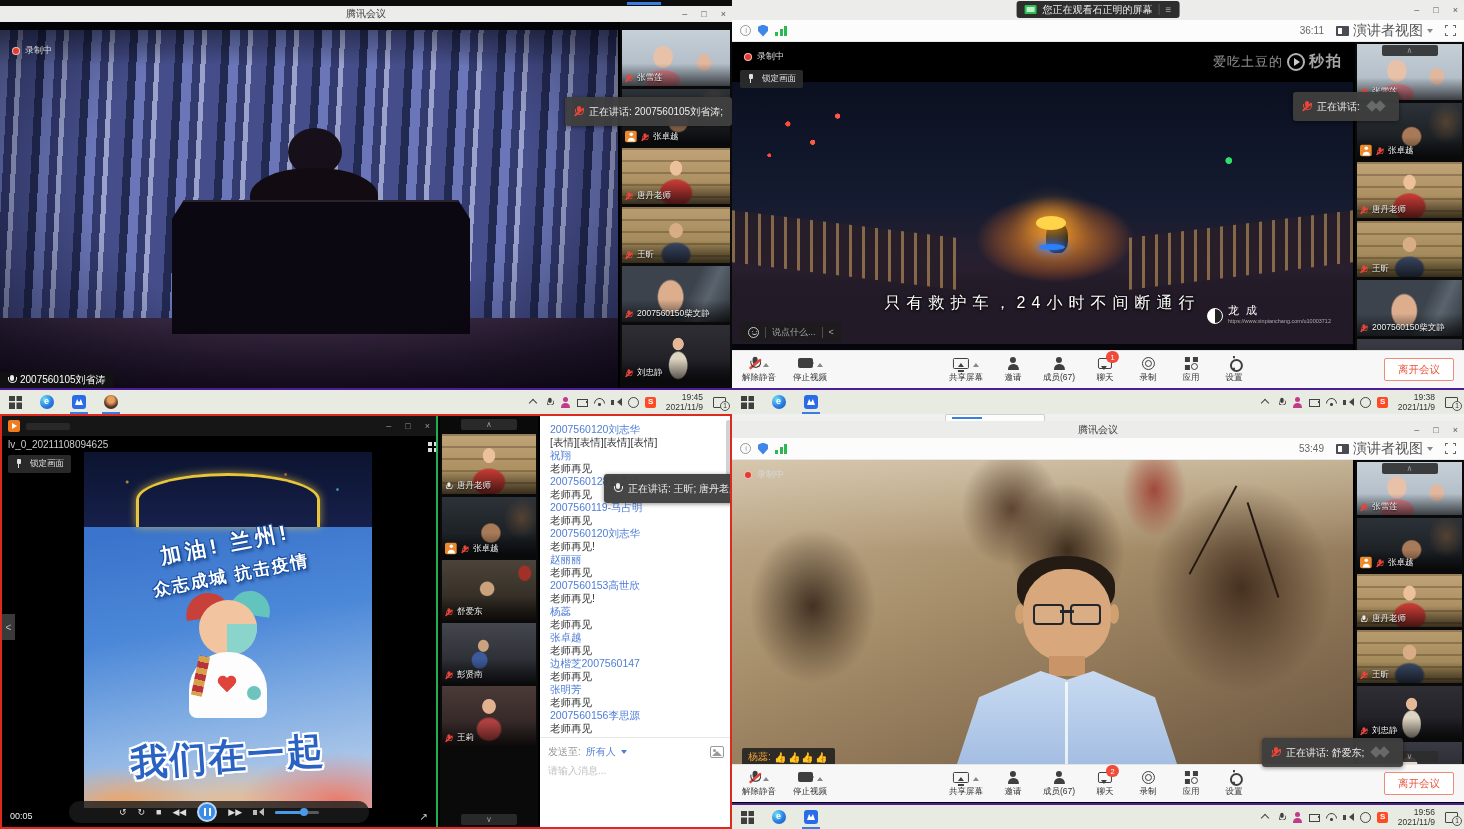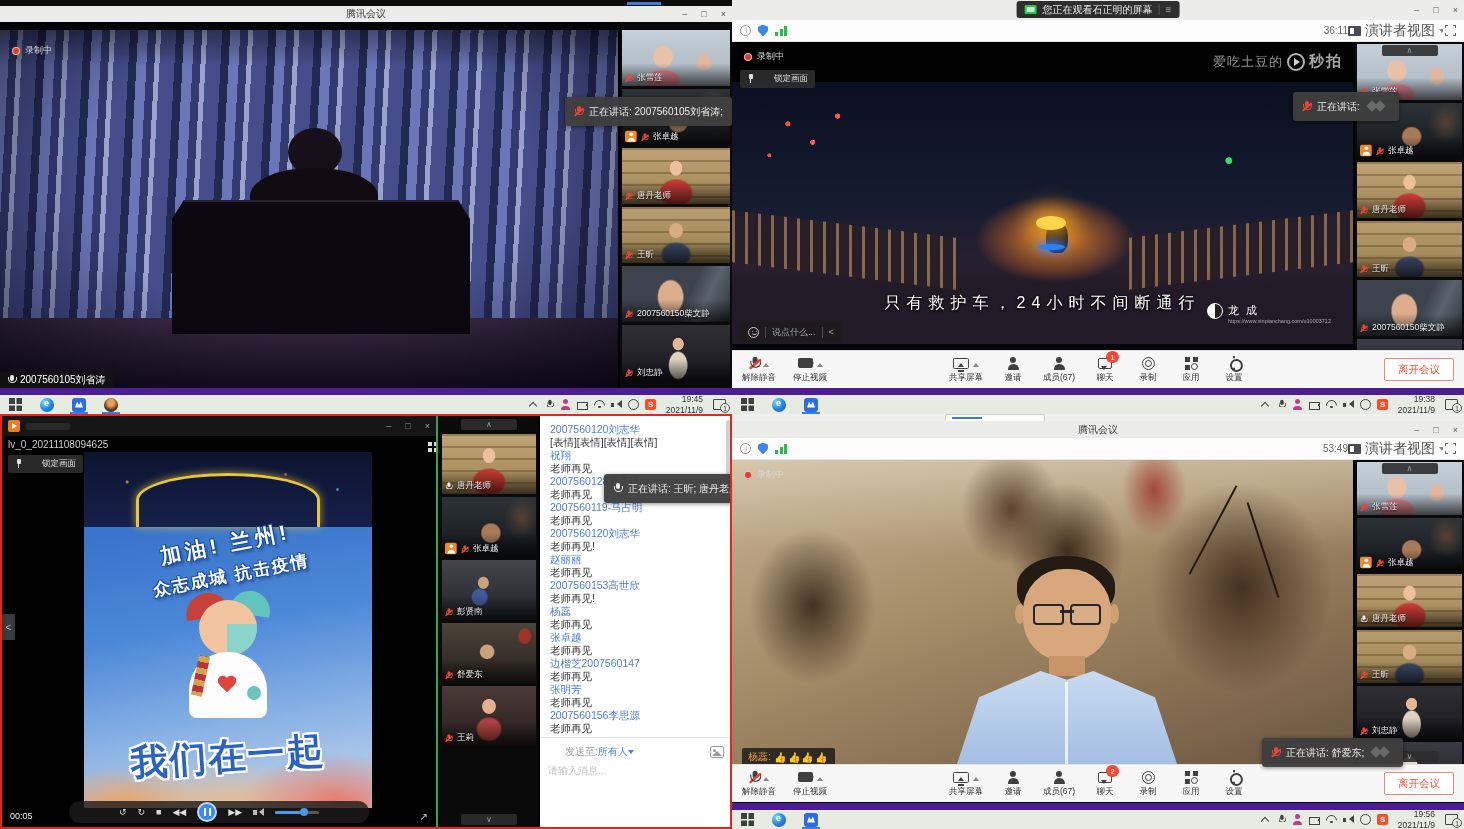--- a/index.html
+++ b/index.html
@@ -10,21 +10,21 @@
 #q1{left:0;top:0;width:732px;height:414px}
 #q2{left:732px;top:0;width:732px;height:414px}
 #q3{left:0;top:414px;width:732px;height:415px}
 #q4{left:732px;top:414px;width:732px;height:415px}
 .abs{position:absolute}
 
 .titlebar{position:absolute;left:0;right:0;background:#ececeb;display:flex;align-items:center;justify-content:center;font-size:10px;color:#444}
 .wctrl{position:absolute;right:6px;top:0;height:100%;display:flex;align-items:center;gap:14px;font-size:9px;color:#555}
 .wctrl span{cursor:default}
 .statusbar{position:absolute;left:0;right:0;height:22px;background:#fcfcfc;border-bottom:1px solid #e9e9e9;display:flex;align-items:center;padding:0 8px;gap:7px}
-.sbr{margin-left:auto;display:flex;align-items:center;gap:0;font-size:10px;color:#666}
+.sbr{margin-left:auto;display:flex;align-items:center;gap:12px;font-size:10px;color:#666}
 .viewbtn{display:flex;align-items:center;gap:4px;font-size:14px;color:#555}
 .vmi{width:13px;height:10px;background:#4a4a52;border-radius:1px;position:relative}
 .vmi::after{content:"";position:absolute;left:2px;top:2px;width:4px;height:6px;background:#fff}
 .caretdn{width:0;height:0;border:3px solid transparent;border-top:4px solid #888;margin-top:3px}
 .fsc{width:11px;height:11px;position:relative}
 .fsc::before{content:"";position:absolute;inset:0;border:1.5px solid #666}
 .fsc::after{content:"";position:absolute;inset:-2px;background:linear-gradient(#fcfcfc,#fcfcfc) center/100% 5px no-repeat,linear-gradient(#fcfcfc,#fcfcfc) center/5px 100% no-repeat}
 .ic-info{width:11px;height:11px;border:1px solid #999;border-radius:50%;position:relative}
 .ic-info::after{content:"i";position:absolute;left:4.2px;top:-0.5px;font-size:8px;color:#999}
 .ic-shield{width:10px;height:12px;background:#3f86e8;clip-path:polygon(50% 0,100% 18%,100% 55%,50% 100%,0 55%,0 18%)}
@@ -45,21 +45,21 @@
 .pin::after{content:"";position:absolute;left:3px;top:5px;width:1px;height:4px;background:#e0e0e0}
 .smiley{width:11px;height:11px;border:1px solid #c8c8c8;border-radius:50%;position:relative;flex:0 0 auto}
 .smiley::before{content:"";position:absolute;left:2.5px;top:3px;width:1.5px;height:1.5px;background:#c8c8c8;border-radius:50%;box-shadow:4px 0 0 #c8c8c8}
 .smiley::after{content:"";position:absolute;left:2.5px;bottom:2px;width:5px;height:2.5px;border-bottom:1px solid #c8c8c8;border-radius:0 0 5px 5px}
 .ghostlogo{width:24px;height:13px;position:relative;opacity:.4;flex:0 0 auto}
 .ghostlogo::before,.ghostlogo::after{content:"";position:absolute;top:2px;width:8px;height:8px;background:#aaa;transform:rotate(45deg)}
 .ghostlogo::before{left:2px}.ghostlogo::after{left:10px}
 
 .rec{position:absolute;display:flex;align-items:center;gap:5px;z-index:6}
 .rec .txt{font-size:9px;color:#d8d8d8}
-.lockbtn{position:absolute;display:flex;align-items:center;gap:20px;background:rgba(45,45,45,.92);border-radius:2px;padding:3px 7px;z-index:6}
+.lockbtn{position:absolute;display:flex;align-items:center;gap:8px;background:rgba(45,45,45,.92);border-radius:2px;padding:3px 7px;z-index:6}
 .lockbtn .txt{font-size:8.5px;color:#e0e0e0}
 .speaktip{position:absolute;height:29px;background:rgba(62,62,62,.96);border-radius:3px;display:flex;align-items:center;gap:6px;padding:0 9px;z-index:30;box-shadow:0 1px 4px rgba(0,0,0,.45);white-space:nowrap}
 .speaktip .txt{font-size:10px;color:#ececec}
 .saypill{position:absolute;display:flex;align-items:center;gap:6px;background:rgba(28,28,28,.85);border-radius:3px;height:20px;padding:0 8px;z-index:6}
 .saypill .txt{font-size:9px;color:#a8a8a8;white-space:nowrap}
 .saypill .sep{width:1px;height:11px;background:#4c4c4c}
 .saypill .arr{font-size:9px;color:#a8a8a8}
 .bubble{position:absolute;display:flex;align-items:center;gap:4px;background:rgba(28,28,28,.85);border-radius:2px;height:18px;padding:0 6px;z-index:6;white-space:nowrap}
 .bubble .bn{font-size:10px;color:#e8a03a}
 .bubble .bt{font-size:10px;color:#e8e0d0;letter-spacing:1px}
@@ -106,21 +106,21 @@
 .recdico::before{content:"";position:absolute;inset:2px;border:1.5px solid #3f3f3f;border-radius:50%}
 .appsico{width:13px;height:13px;position:relative}
 .appsico::before{content:"";position:absolute;left:0;top:0;width:5px;height:5px;background:#3f3f3f;box-shadow:8px 0 0 #3f3f3f,0 8px 0 #3f3f3f}
 .appsico::after{content:"";position:absolute;right:0;bottom:0;width:5px;height:5px;border:1.5px solid #3f3f3f;border-radius:50%}
 .gearico{width:13px;height:13px;position:relative}
 .gearico::before{content:"";position:absolute;left:2px;top:2px;width:9px;height:9px;border:2px solid #3f3f3f;border-radius:50%}
 .gearico::after{content:"";position:absolute;left:5.2px;top:-1px;width:2.6px;height:15px;background:#3f3f3f;clip-path:polygon(0 0,100% 0,100% 18%,0 18%,0 82%,100% 82%,100% 100%,0 100%)}
 .badge{position:absolute;top:-4px;right:-7px;min-width:13px;height:12px;background:#f04a3a;border-radius:7px;color:#fff;font-size:7.5px;display:flex;align-items:center;justify-content:center;padding:0 3px}
 .leavebtn{position:absolute;right:10px;top:7px;height:23px;padding:0 13px;background:#fff;border:1px solid #eb8b78;border-radius:2px;color:#e85640;font-size:10.5px;display:flex;align-items:center;z-index:13;cursor:default}
 
-.taskbar{position:absolute;left:0;right:0;bottom:0;height:26px;background:#e8ebe2;border-top:7px solid #4c1d95;display:flex;align-items:center;padding:0 6px;z-index:40}
+.taskbar{position:absolute;left:0;right:0;bottom:0;height:26px;background:#e8ebe2;border-top:2px solid #4c1d95;display:flex;align-items:center;padding:0 6px;z-index:40}
 .tbleft{display:flex;align-items:center;gap:12px;height:100%}
 .tbi{position:relative;height:100%;display:flex;align-items:center;padding:0 3px}
 .tbi.active::after{content:"";position:absolute;left:1px;right:1px;bottom:0;height:2px;background:#3a7de0}
 .winlogo{width:13px;height:13px;background-image:linear-gradient(#e8ebe2,#e8ebe2),linear-gradient(#e8ebe2,#e8ebe2);background-size:1.5px 100%,100% 1.5px;background-position:50% 0,0 50%;background-repeat:no-repeat;background-color:#3f3f3f}
 .edgeico{width:14px;height:14px;border-radius:50%;background:radial-gradient(circle at 32% 30%,#6ae0f8,#2a7de0 55%,#1a55b8);position:relative}
 .edgeico::after{content:"e";position:absolute;left:4px;top:0.5px;color:#fff;font-size:9px;font-weight:bold}
 .meetico{width:14px;height:14px;border-radius:3px;background:#2a6ce8;position:relative}
 .meetico::after{content:"";position:absolute;left:3px;top:4px;width:8px;height:6px;background:#fff;clip-path:polygon(0 100%,26% 0,50% 58%,74% 0,100% 100%)}
 .avico{width:14px;height:14px;border-radius:50%;background:radial-gradient(circle at 50% 35%,#e8a05a 28%,#5a3428 62%,#2a1a14)}
 .tray{margin-left:auto;display:flex;align-items:center;gap:6px}
@@ -164,21 +164,21 @@
  radial-gradient(110px 60px at 52% 60%,rgba(255,150,40,.85),rgba(255,120,30,.25) 55%,transparent 72%),
  linear-gradient(0deg,#221a26 0 16%,transparent 32%),
  linear-gradient(180deg,#0b1020 0%,#141b30 45%,#2a2030 72%,#140e18 100%)}
 .railL,.railR{position:absolute;bottom:26%;height:52px;background:repeating-linear-gradient(90deg,rgba(215,165,95,.55) 0 3px,rgba(40,30,40,.8) 3px 13px)}
 .railL{left:0;width:36%;transform:skewY(7deg)}
 .railR{right:0;width:36%;transform:skewY(-7deg)}
 .bike{position:absolute;left:50.5%;top:54%;width:22px;height:30px;background:#0a0a10;border-radius:40%}
 .headlight{position:absolute;left:49%;top:51%;width:30px;height:14px;border-radius:50%;background:#ffd34a;box-shadow:0 0 22px 8px rgba(255,170,40,.85)}
 .underglow{position:absolute;left:49.5%;top:62%;width:26px;height:6px;border-radius:50%;background:#2a7fff;box-shadow:0 0 10px 3px rgba(60,130,255,.8)}
 .caption{position:absolute;left:0;right:0;bottom:36px;text-align:center;font-size:16px;font-weight:normal;color:#fff;letter-spacing:6px;text-shadow:0 1px 3px #000,0 0 2px #000;z-index:5}
-.lclogo{position:absolute;right:22px;bottom:26px;display:flex;align-items:flex-start;gap:5px;z-index:5}
+.lclogo{position:absolute;right:22px;bottom:26px;display:flex;align-items:flex-end;gap:5px;z-index:5}
 .lcmark{width:16px;height:16px;border-radius:50%;background:linear-gradient(90deg,#fff 50%,#222 50%);border:1px solid #fff}
 .lctext{display:flex;flex-direction:column}
 .lcname{font-size:11px;color:#fff;letter-spacing:2px}
 .lcurl{font-size:5.5px;color:rgba(255,255,255,.6)}
 
 .bannerpill{position:absolute;left:50%;transform:translateX(-50%);top:1px;height:17px;background:#2e2e2e;border-radius:3px;display:flex;align-items:center;gap:6px;padding:0 8px;z-index:20;white-space:nowrap}
 .bannerpill .txt{font-size:10px;color:#ececec}
 .ic-screen{width:12px;height:9px;background:#2bc050;border-radius:1px;position:relative}
 .ic-screen::after{content:"";position:absolute;inset:2px;background:#bff0cc}
 .bannerpill .mnu{font-size:10px;color:#aaa;border-left:1px solid #555;padding-left:6px}
@@ -224,21 +224,21 @@
 .vtime{position:absolute;left:8px;bottom:6px;font-size:9px;color:#eee;z-index:6}
 .popout{position:absolute;right:8px;bottom:5px;font-size:10px;color:#ddd;z-index:6}
 .lhandle{position:absolute;left:2px;top:200px;width:13px;height:26px;background:#3a3a3a;color:#bbb;font-size:10px;display:flex;align-items:center;justify-content:center;z-index:7}
 .q3rail{left:440px;top:0;width:98px;height:415px}
 .q3chat{position:absolute;left:540px;top:0;width:192px;height:415px;background:#fff}
 .msgs{position:absolute;left:0;right:0;top:0;bottom:92px;padding:8px 6px 0 10px;overflow:hidden}
 .mname{font-size:10.5px;line-height:12.5px;color:#4e7cd9;margin-top:1px;white-space:nowrap}
 .mtext{font-size:10.5px;line-height:12.5px;color:#333;white-space:nowrap}
 .scrollthumb{position:absolute;right:1px;top:6px;width:5px;height:56px;background:#d2d2d2;border-radius:3px;z-index:5}
 .sendbar{position:absolute;left:0;right:0;bottom:0;height:92px;border-top:1px solid #e8e8e8;background:#fff}
-.sendrow{display:flex;align-items:center;padding:7px 8px 0 25px}
+.sendrow{display:flex;align-items:center;gap:5px;padding:7px 8px 0 8px}
 .sendto{font-size:10px;color:#999}
 .sendval{font-size:10px;color:#4e7cd9}
 .imgico{width:14px;height:12px;border:1px solid #999;border-radius:2px;position:relative;margin-left:auto}
 .imgico::before{content:"";position:absolute;left:2px;top:2px;width:3px;height:3px;border-radius:50%;background:#999}
 .imgico::after{content:"";position:absolute;right:1px;bottom:1px;border-left:5px solid transparent;border-right:5px solid transparent;border-bottom:5px solid #999}
 .chatinput{border:none;outline:none;width:170px;font-size:10px;color:#333;padding:6px 0 0 8px;font-family:inherit}
 .chatinput::placeholder{color:#c2c2c2}
 
 .q4main{position:absolute;left:0;top:46px;width:621px;height:304px;overflow:hidden;background:
  radial-gradient(90px 110px at 13% 48%,rgba(40,25,15,.8),transparent 70%),
@@ -682,34 +682,34 @@
         </div>
     <div class="tile p-zzy" style="height:60px">
           <div class="tlabel">
             <span class="hand"></span>
             <span class="mic red">
               <i></i>
             </span>
             <span class="tname">张卓越</span>
           </div>
         </div>
+    <div class="tile p-sad" style="height:60px">
+          <div class="tlabel">
+            <span class="mic red">
+              <i></i>
+            </span>
+            <span class="tname">舒爱东</span>
+          </div>
+        </div>
     <div class="tile p-pxn" style="height:60px">
           <div class="tlabel">
             <span class="mic red">
               <i></i>
             </span>
             <span class="tname">彭贤南</span>
-          </div>
-        </div>
-    <div class="tile p-sad" style="height:60px">
-          <div class="tlabel">
-            <span class="mic red">
-              <i></i>
-            </span>
-            <span class="tname">舒爱东</span>
           </div>
         </div>
     <div class="tile p-wl" style="height:60px">
           <div class="tlabel">
             <span class="mic red">
               <i></i>
             </span>
             <span class="tname">王莉</span>
           </div>
         </div>

